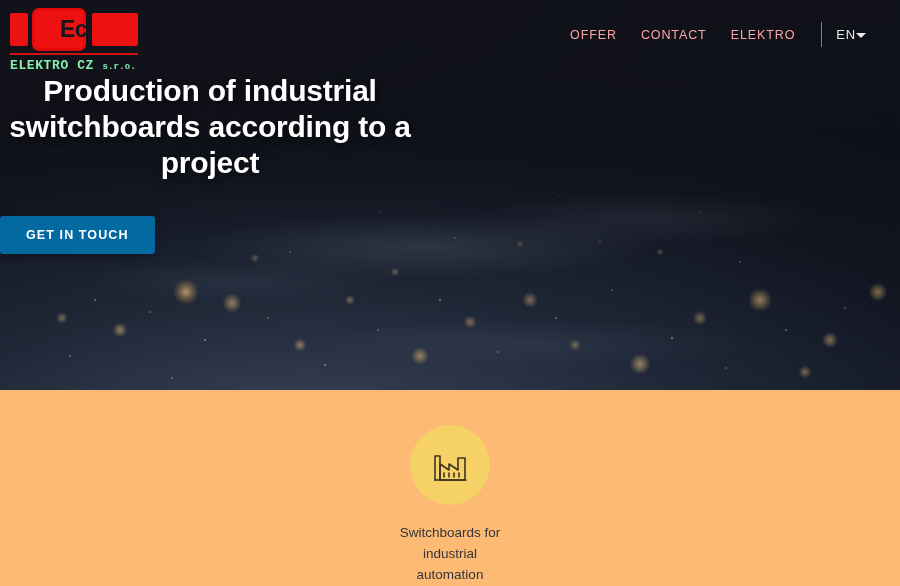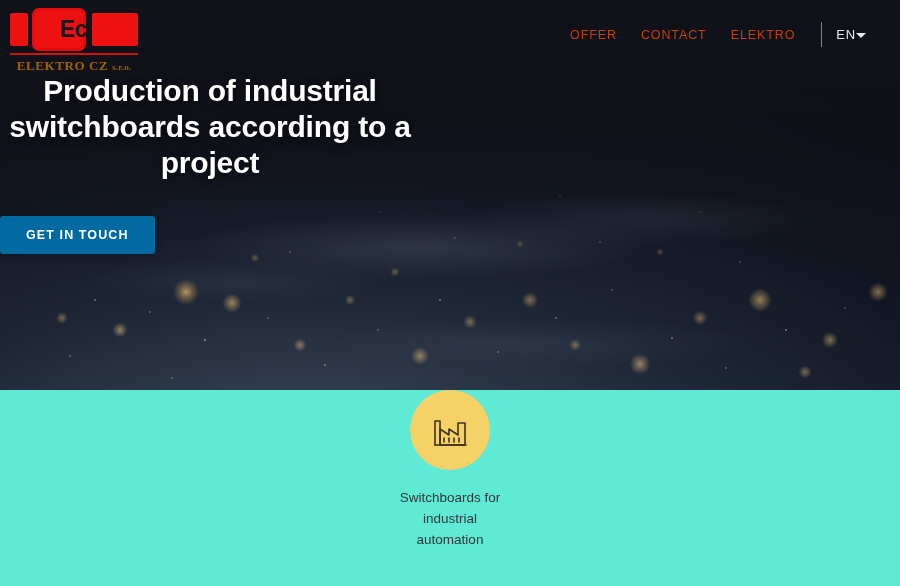--- a/index.html
+++ b/index.html
@@ -185,44 +185,43 @@
     background: #ee1111;
     border-radius: 2px;
   }
   .logo-rule {
     width: 128px;
     height: 2px;
     background: #cf1212;
     margin-top: 1px;
   }
   .logo-wordmark {
-    font-family: Liberation Serif, serif;
+    font-family: Liberation Mono, monospace;
     font-weight: 700;
     font-size: 13px;
-    color: #a16207;
+    color: #86efac;
     letter-spacing: 0.6px;
     margin-top: 3px;
     white-space: nowrap;
-    text-align: center;
     width: 128px;
   }
   .logo-wordmark .suffix {
     font-size: 9px;
     letter-spacing: 0.2px;
   }
 
   
   .nav {
     display: flex;
     align-items: center;
     margin: 22px 28px 0 0;
     gap: 0;
   }
   .nav-link {
-    color: #c2410c;
+    color: #fca5a5;
     font-size: 12.5px;
     letter-spacing: 0.9px;
     text-decoration: none;
     padding: 4px 12px;
     white-space: nowrap;
     cursor: pointer;
   }
   .nav-divider {
     width: 1px;
     height: 25px;
@@ -283,24 +282,25 @@
     letter-spacing: 1.1px;
     cursor: pointer;
     box-shadow: 0 2px 8px rgba(0,0,0,0.3);
   }
 
   
   .features {
     position: relative;
     width: 900px;
     height: 196px;
-    background: #5eead4;
+    background: #fdba74;
     display: flex;
     align-items: flex-start;
     justify-content: center;
+    padding-top: 35px;
   }
   .feature {
     width: 196px;
     margin: 0 31px;
     display: flex;
     flex-direction: column;
     align-items: center;
     cursor: pointer;
   }
   .feature-circle {

